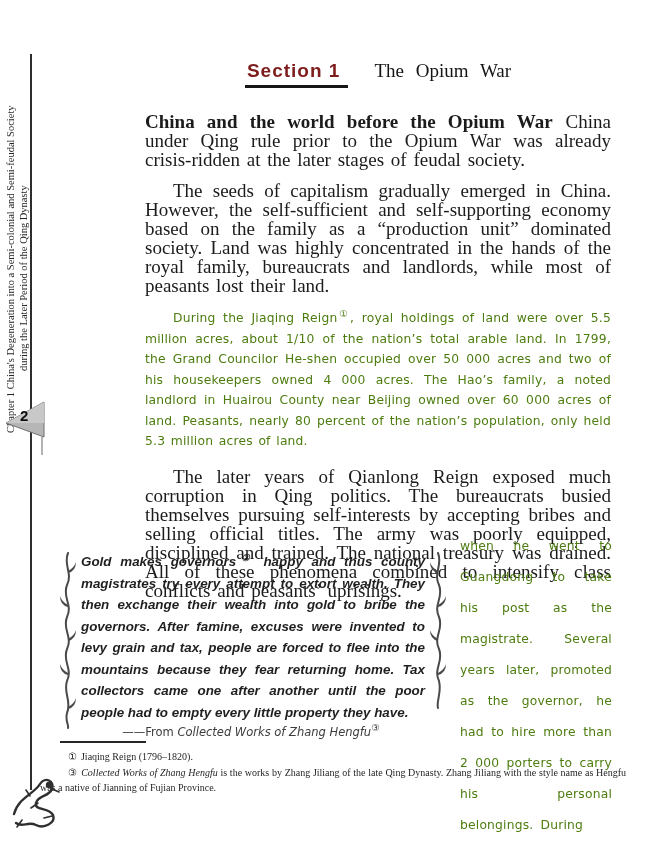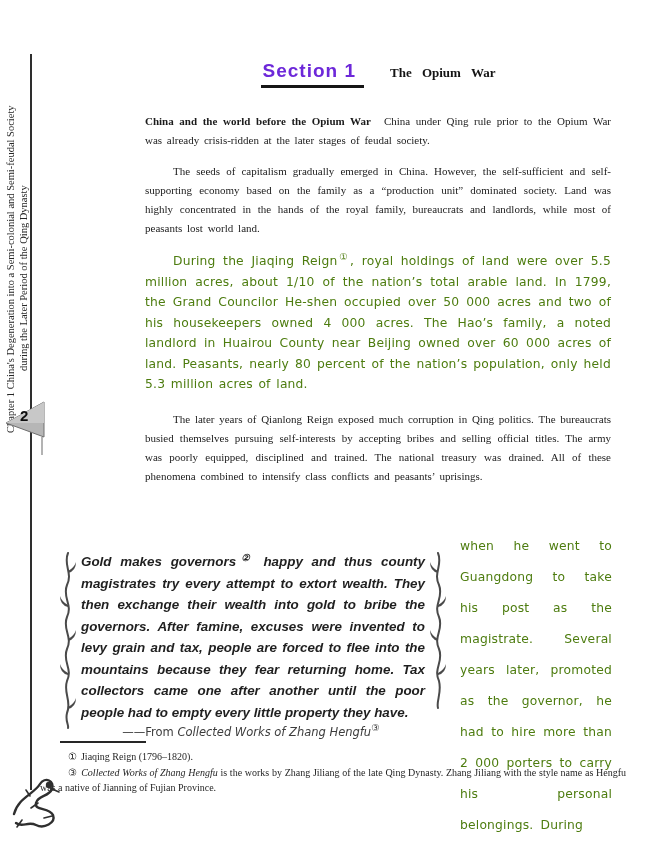--- a/index.html
+++ b/index.html
@@ -35,37 +35,37 @@
   }
 
   
   .title {
     position:absolute; left:145px; top:60px; width:466px;
     text-align:center; white-space:nowrap;
   }
   .title-section {
     font-family:"Liberation Sans", sans-serif;
     font-weight:bold; font-size:19px; letter-spacing:1px;
-    color:#6d28d9;
+    color:#7f1d1d;
     border-bottom:3.5px solid #161616;
     padding:0 8px 3px 2px;
     display:inline-block;
   }
   .title-name {
     font-family:"Liberation Serif", serif;
-    font-weight:bold; font-size:13px; word-spacing:7px;
+    font-weight:normal; font-size:19px; word-spacing:7px;
     color:#141414; margin-left:26px;
   }
 
   
   .content { position:absolute; left:145px; top:112px; width:466px; }
   .content p { margin:0; text-align:justify; }
   .serif {
     font-family:"Liberation Serif", serif;
-    font-size:11px; line-height:19px; color:#1b1b1b;
+    font-size:19px; line-height:19px; color:#1b1b1b;
     word-spacing:2px;
   }
   .rounded {
     font-family:"DejaVu Sans", sans-serif;
     font-size:12.3px; line-height:20.5px; color:#4d7c0f;
     letter-spacing:0.2px; word-spacing:1.5px;
   }
   .indent { text-indent:28px; }
   .p1-head { font-weight:bold; }
   .p1-text { padding-left:13px; }
@@ -138,21 +138,21 @@
     <span class="flag-num">2</span>
   </div>
 
   <div class="title">
     <span class="title-section">Section 1</span><span class="title-name">The Opium War</span>
   </div>
 
   <div class="content">
     <p class="serif p1"><b class="p1-head">China and the world before the Opium War</b><span class="p1-text">China under Qing rule prior to the Opium War was already crisis-ridden at the later stages of feudal society.</span></p>
 
-    <p class="serif indent p2">The seeds of capitalism gradually emerged in China. However, the self-sufficient and self-supporting economy based on the family as a “production unit” dominated society. Land was highly concentrated in the hands of the royal family, bureaucrats and landlords, while most of peasants lost world land.</p>
+    <p class="serif indent p2">The seeds of capitalism gradually emerged in China. However, the self-sufficient and self-supporting economy based on the family as a “production unit” dominated society. Land was highly concentrated in the hands of the royal family, bureaucrats and landlords, while most of peasants lost their land.</p>
 
     <p class="rounded indent p3"><span>During the Jiaqing Reign</span><sup>①</sup><span>, royal holdings of land were over 5.5 million acres, about 1/10 of the nation’s total arable land. In 1799, the Grand Councilor He-shen occupied over 50&nbsp;000 acres and two of his housekeepers owned 4&nbsp;000 acres. The Hao’s family, a noted landlord in Huairou County near Beijing owned over 60&nbsp;000 acres of land. Peasants, nearly 80 percent of the nation’s population, only held 5.3 million acres of land.</span></p>
 
     <p class="serif indent p4">The later years of Qianlong Reign exposed much corruption in Qing politics. The bureaucrats busied themselves pursuing self-interests by accepting bribes and selling official titles. The army was poorly equipped, disciplined and trained. The national treasury was drained. All of these phenomena combined to intensify class conflicts and peasants’ uprisings.</p>
 
   </div>
 
   <div class="quote-row">
     <div class="quote-wrap">
       <svg class="vine" width="16" height="178" viewBox="0 0 16 178">

